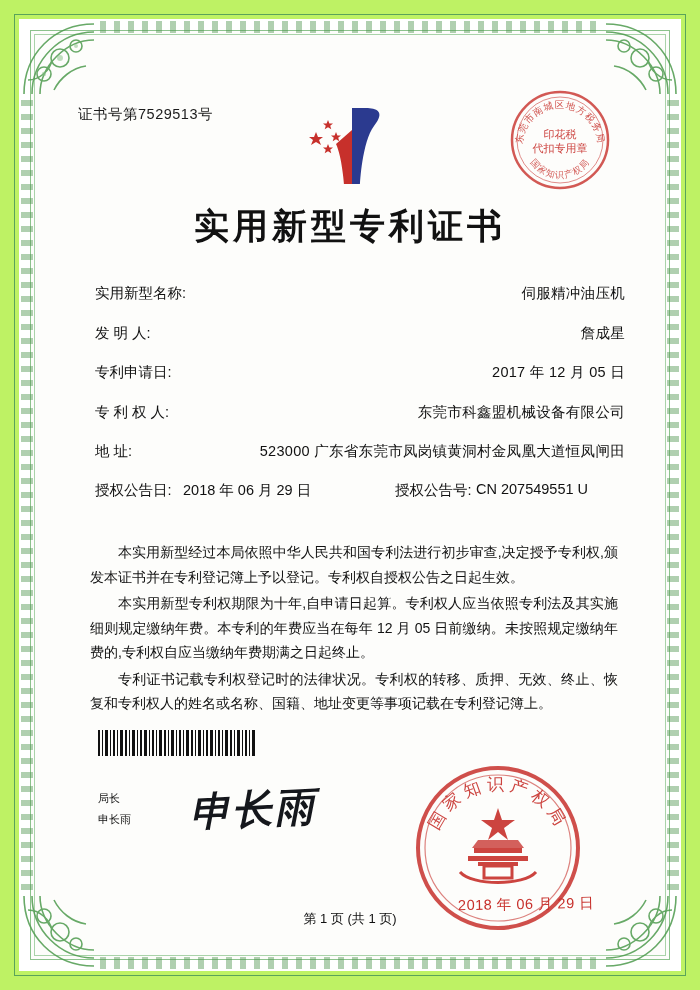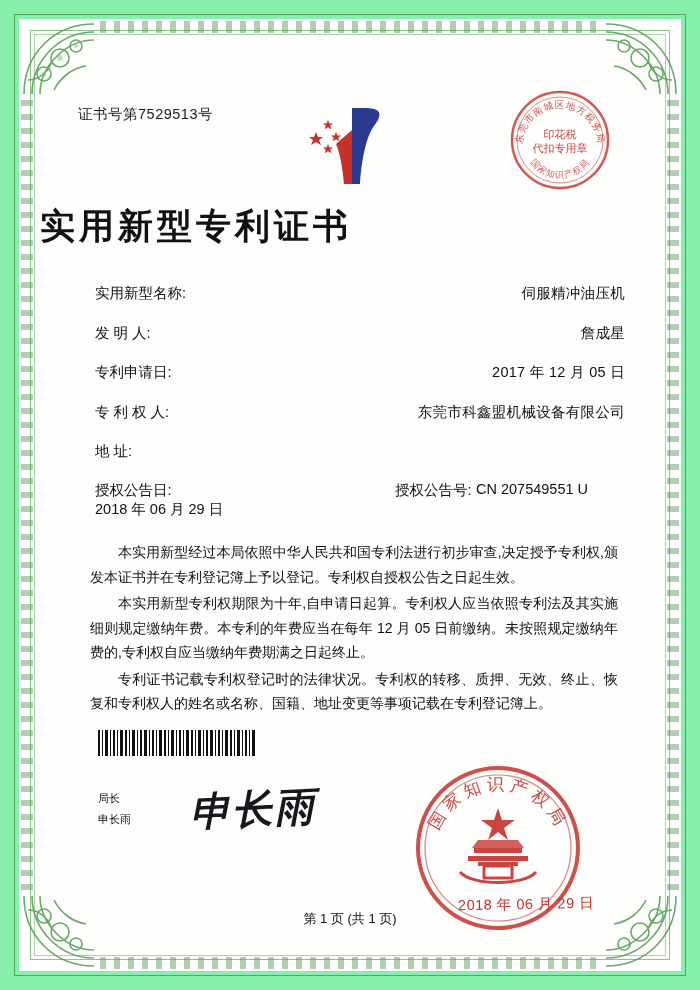--- a/index.html
+++ b/index.html
@@ -12,21 +12,21 @@
     height: 990px;
     font-family: "Liberation Sans", sans-serif;
     position: relative;
     overflow: hidden;
   }
   .page {
     position: absolute;
     top: 0; left: 0;
     width: 700px;
     height: 990px;
-    background: #86efac;
+    background: #bef264;
   }
   
   .border-outer {
     position: absolute;
     top: 14px; left: 14px;
     width: 672px; height: 962px;
     border: 1px solid #5aa35a;
     box-sizing: border-box;
   }
   .border-band {
@@ -99,20 +99,21 @@
     letter-spacing: .5px;
   }
   .emblem {
     position: absolute;
     top: 62px; left: 262px;
     width: 110px; height: 88px;
   }
   .main-title {
     position: absolute;
     top: 163px; left: 0; width: 620px;
+    text-align: center;
     font-family: "DejaVu Serif", serif;
     font-size: 35px;
     font-weight: bold;
     letter-spacing: 4px;
     color: #111;
   }
   .fields {
     position: absolute;
     top: 243px; left: 55px;
     width: 530px;
@@ -145,21 +146,21 @@
     margin: 4px 0 0 0;
   }
   .two-col {
     display: flex;
     font-size: 14.5px;
     color: #111;
   }
   .two-col .col {
     display: flex;
   }
-  .two-col .col.left { width: 300px; flex-direction: column; }
+  .two-col .col.left { width: 300px; }
   .two-col .col .lbl { width: 88px; white-space: nowrap; display:flex; justify-content: space-between;}
   .two-col .col .val { margin-left: 0px; }
   .two-col .col.right .lbl { width: 81px; }
 
   .paragraphs {
     position: absolute;
     top: 500px; left: 50px;
     width: 540px;
     font-size: 14px;
     color: #111;
@@ -330,20 +331,21 @@
       </div>
 
       <div class="field-row">
         <div class="field-label">专 利 权 人:</div>
         <div class="field-value">东莞市科鑫盟机械设备有限公司</div>
       </div>
 
       <div class="field-row">
         <div class="field-label">地    址:</div>
         <div class="field-value">
+          <div>523000  广东省东莞市凤岗镇黄洞村金凤凰大道恒凤闸田</div>
         </div>
       </div>
 
       <div class="two-col">
         <div class="col left">
           <div class="lbl">授权公告日:</div>
           <div class="val">2018 年 06 月 29 日</div>
         </div>
         <div class="col right">
           <div class="lbl">授权公告号:</div>

